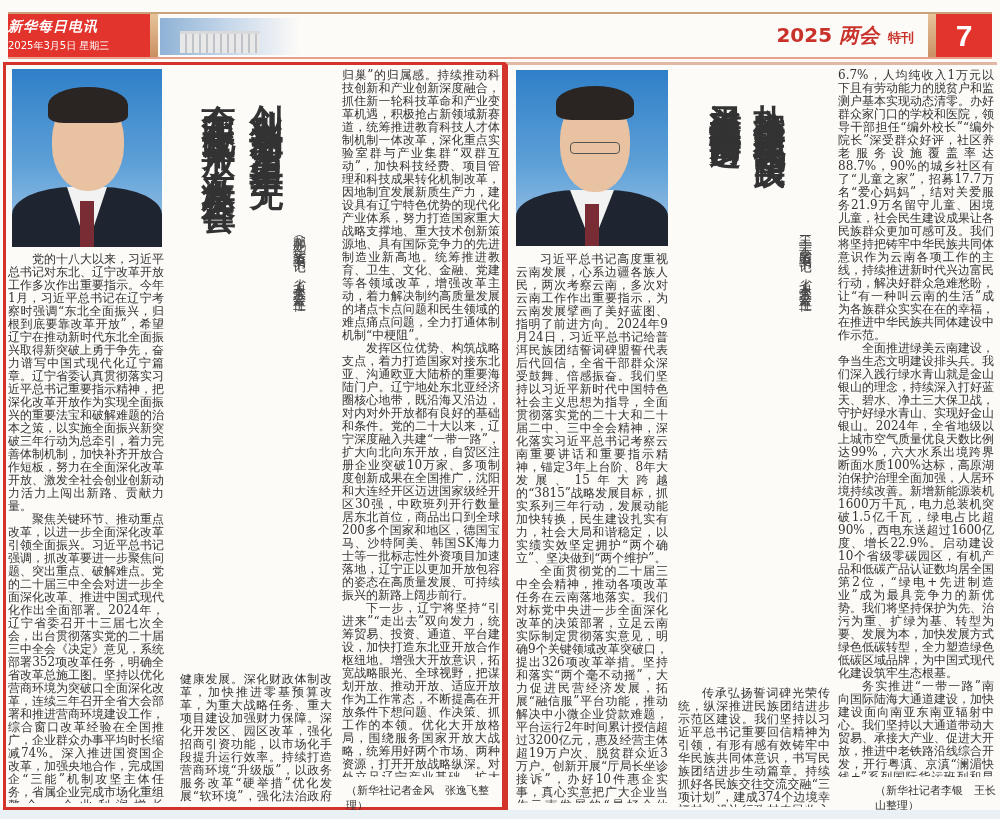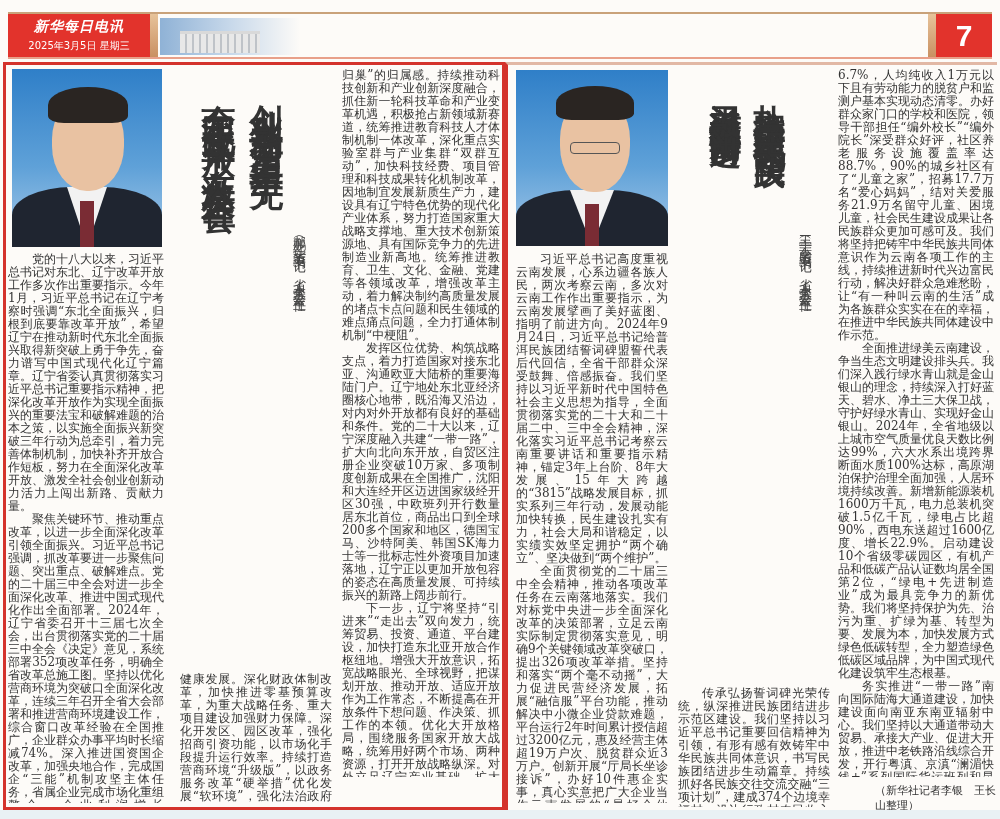--- a/index.html
+++ b/index.html
@@ -3,21 +3,21 @@
 <meta charset="utf-8">
 <style>
   * { box-sizing: border-box; margin: 0; padding: 0; }
   html, body { width: 1000px; height: 819px; overflow: hidden; background: #fdfbf8; }
   body { font-family: "DejaVu Serif", "Liberation Serif", serif; color: #2a2a2a; position: relative; }
 
   
   .masthead { position: absolute; left: 8px; top: 12px; width: 984px; height: 47px; }
   .masthead .rule-top { position: absolute; left: 0; right: 0; top: 0; height: 2px; background: #c9a27a; }
   .masthead .rule-bot { position: absolute; left: 0; right: 0; bottom: 0; height: 2px; background: #e8a08a; }
-  .brand { position: absolute; left: 0; top: 2px; width: 142px; height: 43px; background: #e2332c; color: #fff; text-align: center; }
+  .brand { position: absolute; left: 0; top: 2px; width: 142px; height: 43px; background: #e2332c; color: #fff; }
   .brand .name { font-family: "DejaVu Serif", serif; font-size: 14px; font-weight: bold; font-style: italic; margin-top: 4px; letter-spacing: 1px; }
   .brand .date { font-family: "DejaVu Sans", sans-serif; font-size: 10px; margin-top: 3px; }
   .brand-bar { position: absolute; left: 142px; top: 2px; width: 8px; height: 43px; background: linear-gradient(#e7c39a, #c99062); }
   .hall { position: absolute; left: 152px; top: 6px; width: 140px; height: 37px; background: linear-gradient(90deg, #8fb2d6 0%, #c7d8ea 50%, rgba(255,255,255,0) 100%); }
   .hall .building { position: absolute; left: 20px; bottom: 2px; width: 80px; height: 22px; background: repeating-linear-gradient(90deg, #e8e8e8 0 5px, #bfc3c8 5px 7px); border-top: 3px solid #d9d9d9; }
   .special { position: absolute; right: 78px; top: 10px; font-family: "DejaVu Sans", sans-serif; color: #c8322a; font-size: 20px; font-weight: bold; }
   .special .small { font-size: 13px; margin-left: 2px; }
   .page-bar { position: absolute; right: 56px; top: 2px; width: 8px; height: 43px; background: linear-gradient(#e7c39a, #c99062); }
   .page-no { position: absolute; right: 0; top: 2px; width: 56px; height: 43px; background: #e2332c; color: #fff; font-family: "Liberation Sans", sans-serif; font-weight: bold; font-size: 30px; text-align: center; line-height: 43px; }
 
@@ -48,20 +48,25 @@
 <div class="masthead">
   <div class="rule-top"></div>
   <div class="brand">
     <div class="name">新华每日电讯</div>
     <div class="date">2025年3月5日 星期三</div>
   </div>
   <div class="brand-bar"></div>
   <div class="hall">
     <div class="building"></div>
   </div>
+  <div class="special">
+    <span>2025</span>
+    <span style="font-style:italic">两会</span>
+    <span class="small">特刊</span>
+  </div>
   <div class="page-bar"></div>
   <div class="page-no">7</div>
   <div class="rule-bot"></div>
 </div>
 
 <div class="article article-left">
   <div class="photo" style="left:6px;top:4px;width:150px;height:178px;" title="郝鹏标准像">
     <div class="suit" style="left:0;top:118px;width:150px;height:70px;"></div>
     <div class="shirt" style="left:55px;top:118px;width:40px;height:60px;clip-path:polygon(0 0,100% 0,50% 100%);"></div>
     <div class="tie" style="left:68px;top:132px;width:14px;height:46px;"></div>
@@ -79,20 +84,21 @@
 
   </div>
   <div class="body-text" style="left:174px;top:608px;width:152px;height:130px;">
     <p style="text-indent:0">健康发展。深化财政体制改革，加快推进零基预算改革，为重大战略任务、重大项目建设加强财力保障。深化开发区、园区改革，强化招商引资功能，以市场化手段提升运行效率。持续打造营商环境“升级版”，以政务服务改革“硬举措”优化发展“软环境”，强化法治政府建设，优化公共服务，深入推进“一网通办”“一网统管”“一网协同”，深化要素配置市场化改革，让政府更有为、市场更有效，让各类经营主体在辽宁拥有“如鱼得水”的获得感、“如沐春风”的礼遇感、“如鸟</p>
   </div>
   <div class="body-text" style="left:336px;top:4px;width:158px;height:708px;">
     <p style="text-indent:0">归巢”的归属感。持续推动科技创新和产业创新深度融合，抓住新一轮科技革命和产业变革机遇，积极抢占新领域新赛道，统筹推进教育科技人才体制机制一体改革，深化重点实验室群与产业集群“双群互动”，加快科技经费、项目管理和科技成果转化机制改革，因地制宜发展新质生产力，建设具有辽宁特色优势的现代化产业体系，努力打造国家重大战略支撑地、重大技术创新策源地、具有国际竞争力的先进制造业新高地。统筹推进教育、卫生、文化、金融、党建等各领域改革，增强改革主动，着力解决制约高质量发展的堵点卡点问题和民生领域的难点痛点问题，全力打通体制机制“中梗阻”。</p>
     <p>发挥区位优势、构筑战略支点，着力打造国家对接东北亚、沟通欧亚大陆桥的重要海陆门户。辽宁地处东北亚经济圈核心地带，既沿海又沿边，对内对外开放都有良好的基础和条件。党的二十大以来，辽宁深度融入共建“一带一路”，扩大向北向东开放，自贸区注册企业突破10万家、多项制度创新成果在全国推广，沈阳和大连经开区迈进国家级经开区30强，中欧班列开行数量居东北首位，商品出口到全球200多个国家和地区，德国宝马、沙特阿美、韩国SK海力士等一批标志性外资项目加速落地，辽宁正以更加开放包容的姿态在高质量发展、可持续振兴的新路上阔步前行。</p>
     <p>下一步，辽宁将坚持“引进来”“走出去”双向发力，统筹贸易、投资、通道、平台建设，加快打造东北亚开放合作枢纽地。增强大开放意识，拓宽战略眼光、全球视野，把谋划开放、推动开放、适应开放作为工作常态，不断提高在开放条件下想问题、作决策、抓工作的本领。优化大开放格局，围绕服务国家开放大战略，统筹用好两个市场、两种资源，打开开放战略纵深。对外立足辽宁产业基础，扩大对“一带一路”沿线国家和地区的市场开放，推动外贸、外资、外包、外经、外智扩量提质；对内主动对接国家重大战略，积极融入全国统一大市场，持续加强与京津冀地区融合对接，深化与长三角、长江经济带、粤港澳大湾区、中西部地区等的战略合作，加强东北三省一区协同联动，在产业发展、科技创新、人才交流、园区建设等方面，实现优势互补、合作共赢，更好服务和融入新发展格局。建好大开放平台，稳步扩大制度型开放，深入实施自由贸易试验区提升战略，深化中德产业园、中日韩地方合作示范区、跨境电商综试区等平台建设，持续打造“投资辽宁”品牌，强化高质量展会平台功能，高水平举办中国辽治会、大连夏季达沃斯论坛、全球工业互联网大会，协同共建东北海陆大通道，进一步提高口岸开放和通关便利化水平，不断提升辽宁开放能级和国际影响力。</p>
   </div>
+  <div class="credit" style="left:340px;top:718px;">（新华社记者金风　张逸飞整理）</div>
 </div>
 
 <div class="article article-right">
   <div class="photo" style="left:8px;top:5px;width:152px;height:176px;" title="王宁标准像">
     <div class="suit" style="left:0;top:120px;width:152px;height:66px;"></div>
     <div class="shirt" style="left:54px;top:120px;width:44px;height:56px;clip-path:polygon(0 0,100% 0,50% 100%);"></div>
     <div class="tie" style="left:69px;top:134px;width:14px;height:42px;"></div>
     <div class="head" style="left:44px;top:26px;width:70px;height:96px;"></div>
     <div class="hair" style="left:40px;top:16px;width:78px;height:34px;"></div>
     <div style="position:absolute;left:54px;top:72px;width:50px;height:12px;border:1.5px solid #555;border-radius:4px;"></div>

